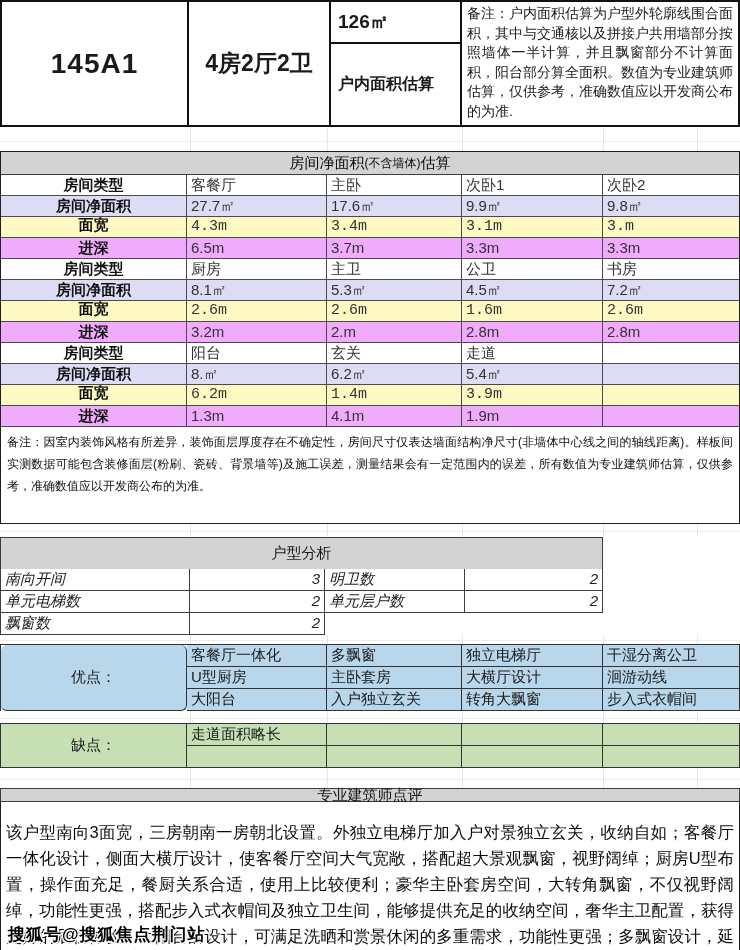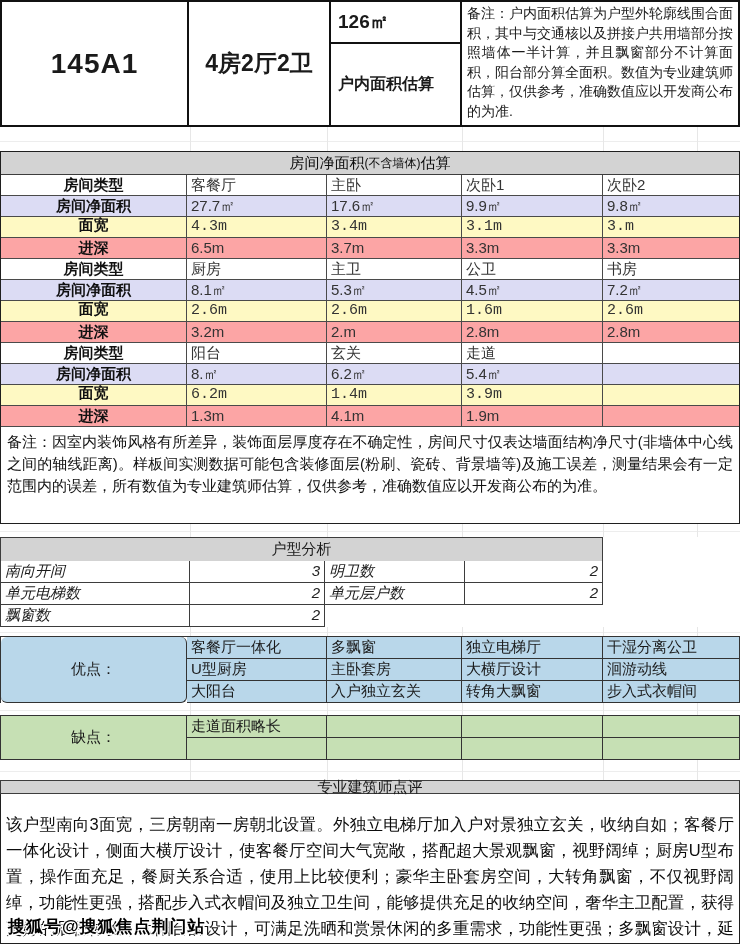--- a/index.html
+++ b/index.html
@@ -38,27 +38,27 @@
   .sec-title { height:23px; background:#d3d3d3; border-bottom:1px solid #3d3d3d;
     display:flex; align-items:center; justify-content:center; font-size:15px; color:#0d0d0d; }
   .sec-title .small { font-size:12px; }
   .row5 { display:grid; grid-template-columns:186px 140px 135px 141px 1fr; height:21px; }
   .row5 .c { border-bottom:1px solid #4a4a4a; border-right:1px solid #4a4a4a;
     font-size:15px; line-height:19px; padding:0 0 0 4px; color:#333; overflow:hidden; white-space:nowrap; }
   .row5 .c:last-child { border-right:none; }
   .row5 .lab { font-weight:bold; text-align:center; padding:0; color:#111; }
   .r-area .c { background:#dcdcf4; }
   .r-width .c { background:#fef9c3;font-family:Liberation Mono, monospace; }
-  .r-depth .c { background:#fca5a5; }
-  .remark { min-height:96px; font-size:15px; line-height:22px; padding:4px 6px 0 6px;
+  .r-depth .c { background:#f0abfc; }
+  .remark { min-height:96px; font-size:12px; line-height:22px; padding:4px 6px 0 6px;
     text-align:justify; color:#111; }
 
   
   .ana { width:603px; }
-  .ana-title { height:24px; background:#d3d3d3; border:1px solid #3d3d3d; border-bottom:none;
+  .ana-title { height:32px; background:#d3d3d3; border:1px solid #3d3d3d; border-bottom:none;
     display:flex; align-items:center; justify-content:center; font-size:15px; }
   .ana-row { display:grid; grid-template-columns:190px 135px 140px 138px; height:22px; }
   .ana-row .a { border:1px solid #3d3d3d; border-top:none; border-left:none;
     font-size:15px; line-height:20px; overflow:hidden;font-style:italic; }
   .ana-row .a:first-child { border-left:1px solid #3d3d3d; }
   .ana-row .a.lbl { padding-left:4px; }
   .ana-row .a.val { text-align:right; padding-right:4px; color:#222; }
   .ana-row .a.blank { border:none; }
 
   

